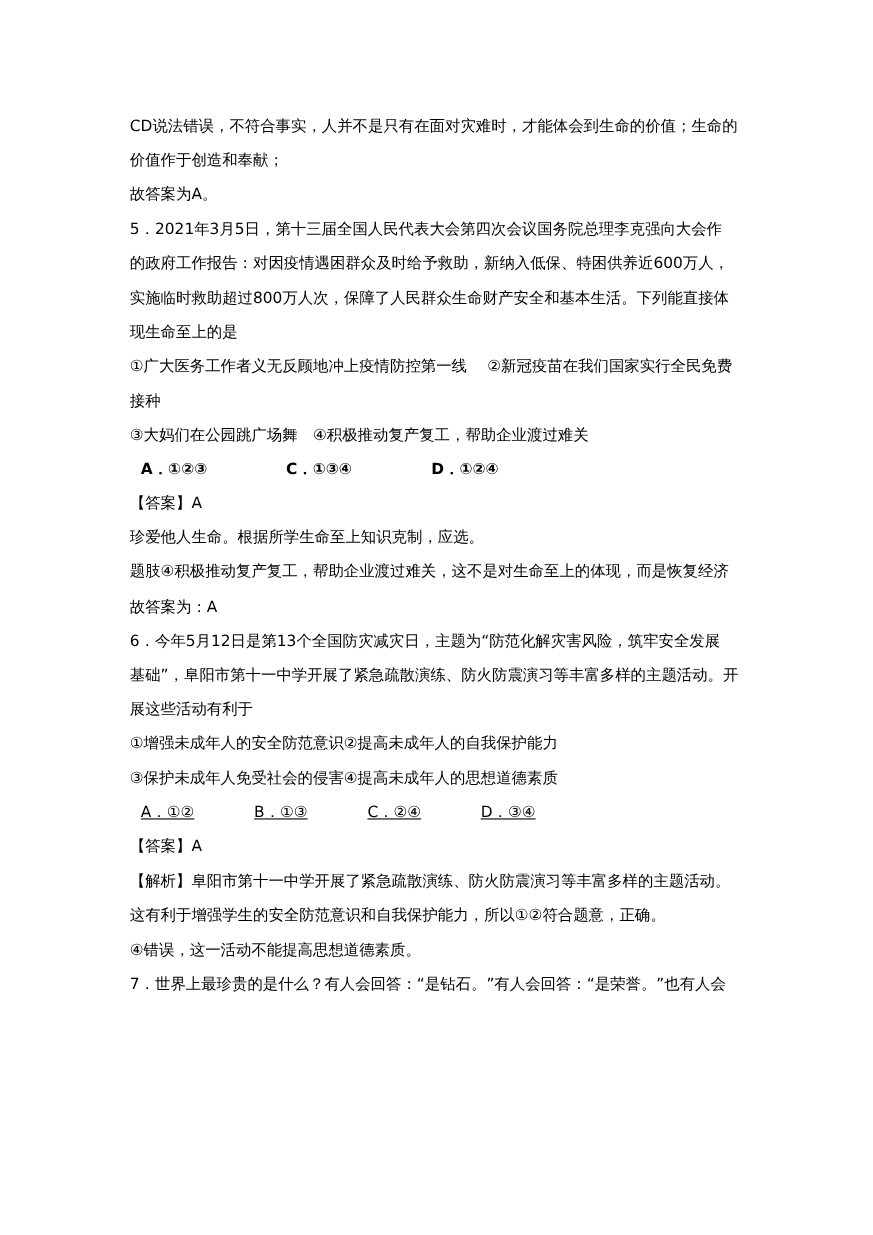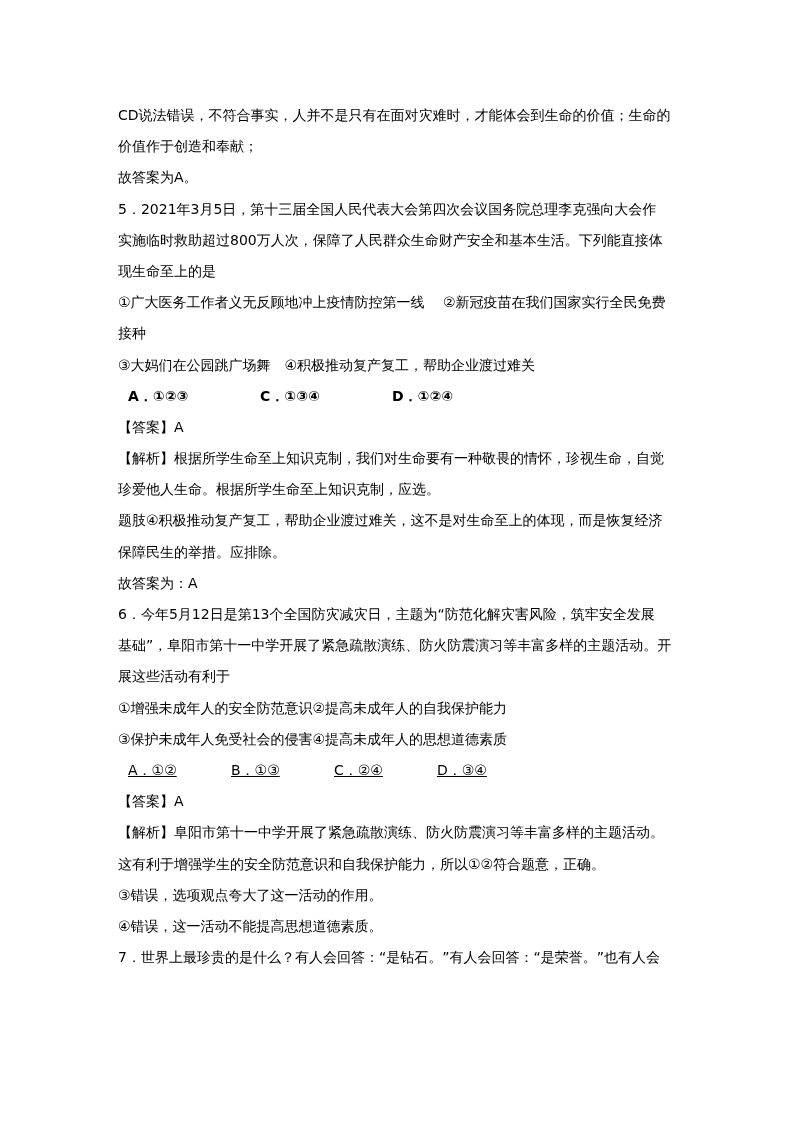--- a/index.html
+++ b/index.html
@@ -18,54 +18,52 @@
 
 <div class="page">
   <div class="content">
 
     <div class="line">CD说法错误，不符合事实，人并不是只有在面对灾难时，才能体会到生命的价值；生命的</div>
     <div class="line">价值作于创造和奉献；</div>
     <div class="line">故答案为A。</div>
 
     <div>
       <div class="line">5．2021年3月5日，第十三届全国人民代表大会第四次会议国务院总理李克强向大会作</div>
+      <div class="line">的政府工作报告：对因疫情遇困群众及时给予救助，新纳入低保、特困供养近600万人，</div>
       <div class="line">实施临时救助超过800万人次，保障了人民群众生命财产安全和基本生活。下列能直接体</div>
       <div class="line">现生命至上的是</div>
       <div class="line">①广大医务工作者义无反顾地冲上疫情防控第一线　 ②新冠疫苗在我们国家实行全民免费</div>
       <div class="line">接种</div>
       <div class="line">③大妈们在公园跳广场舞　④积极推动复产复工，帮助企业渡过难关</div>
       <div class="line opts opts-q5">
         <span class="opt">A．①②③</span>
         <span class="opt">C．①③④</span>
         <span class="opt">D．①②④</span>
       </div>
       <div class="line">【答案】A</div>
-      <div class="line">【解析】根据所学生命至上知识克制，我们对生命要有一种敬畏的情怀，珍视生命，自觉</div>
       <div class="line">珍爱他人生命。根据所学生命至上知识克制，应选。</div>
       <div class="line">题肢④积极推动复产复工，帮助企业渡过难关，这不是对生命至上的体现，而是恢复经济</div>
-      <div class="line">保障民生的举措。应排除。</div>
       <div class="line">故答案为：A</div>
     </div>
 
     <div>
       <div class="line">6．今年5月12日是第13个全国防灾减灾日，主题为“防范化解灾害风险，筑牢安全发展</div>
       <div class="line">基础”，阜阳市第十一中学开展了紧急疏散演练、防火防震演习等丰富多样的主题活动。开</div>
       <div class="line">展这些活动有利于</div>
       <div class="line">①增强未成年人的安全防范意识②提高未成年人的自我保护能力</div>
       <div class="line">③保护未成年人免受社会的侵害④提高未成年人的思想道德素质</div>
       <div class="line opts opts-q6">
         <span class="opt">A．①②</span>
         <span class="opt">B．①③</span>
         <span class="opt">C．②④</span>
         <span class="opt">D．③④</span>
       </div>
       <div class="line">【答案】A</div>
       <div class="line">【解析】阜阳市第十一中学开展了紧急疏散演练、防火防震演习等丰富多样的主题活动。</div>
       <div class="line">这有利于增强学生的安全防范意识和自我保护能力，所以①②符合题意，正确。</div>
-      <div class="line">③错误，选项观点夸大了这一活动的作用。</div>
       <div class="line">④错误，这一活动不能提高思想道德素质。</div>
     </div>
 
     <div>
       <div class="line">7．世界上最珍贵的是什么？有人会回答：“是钻石。”有人会回答：“是荣誉。”也有人会</div>
     </div>
 
   </div>
 </div>
 

